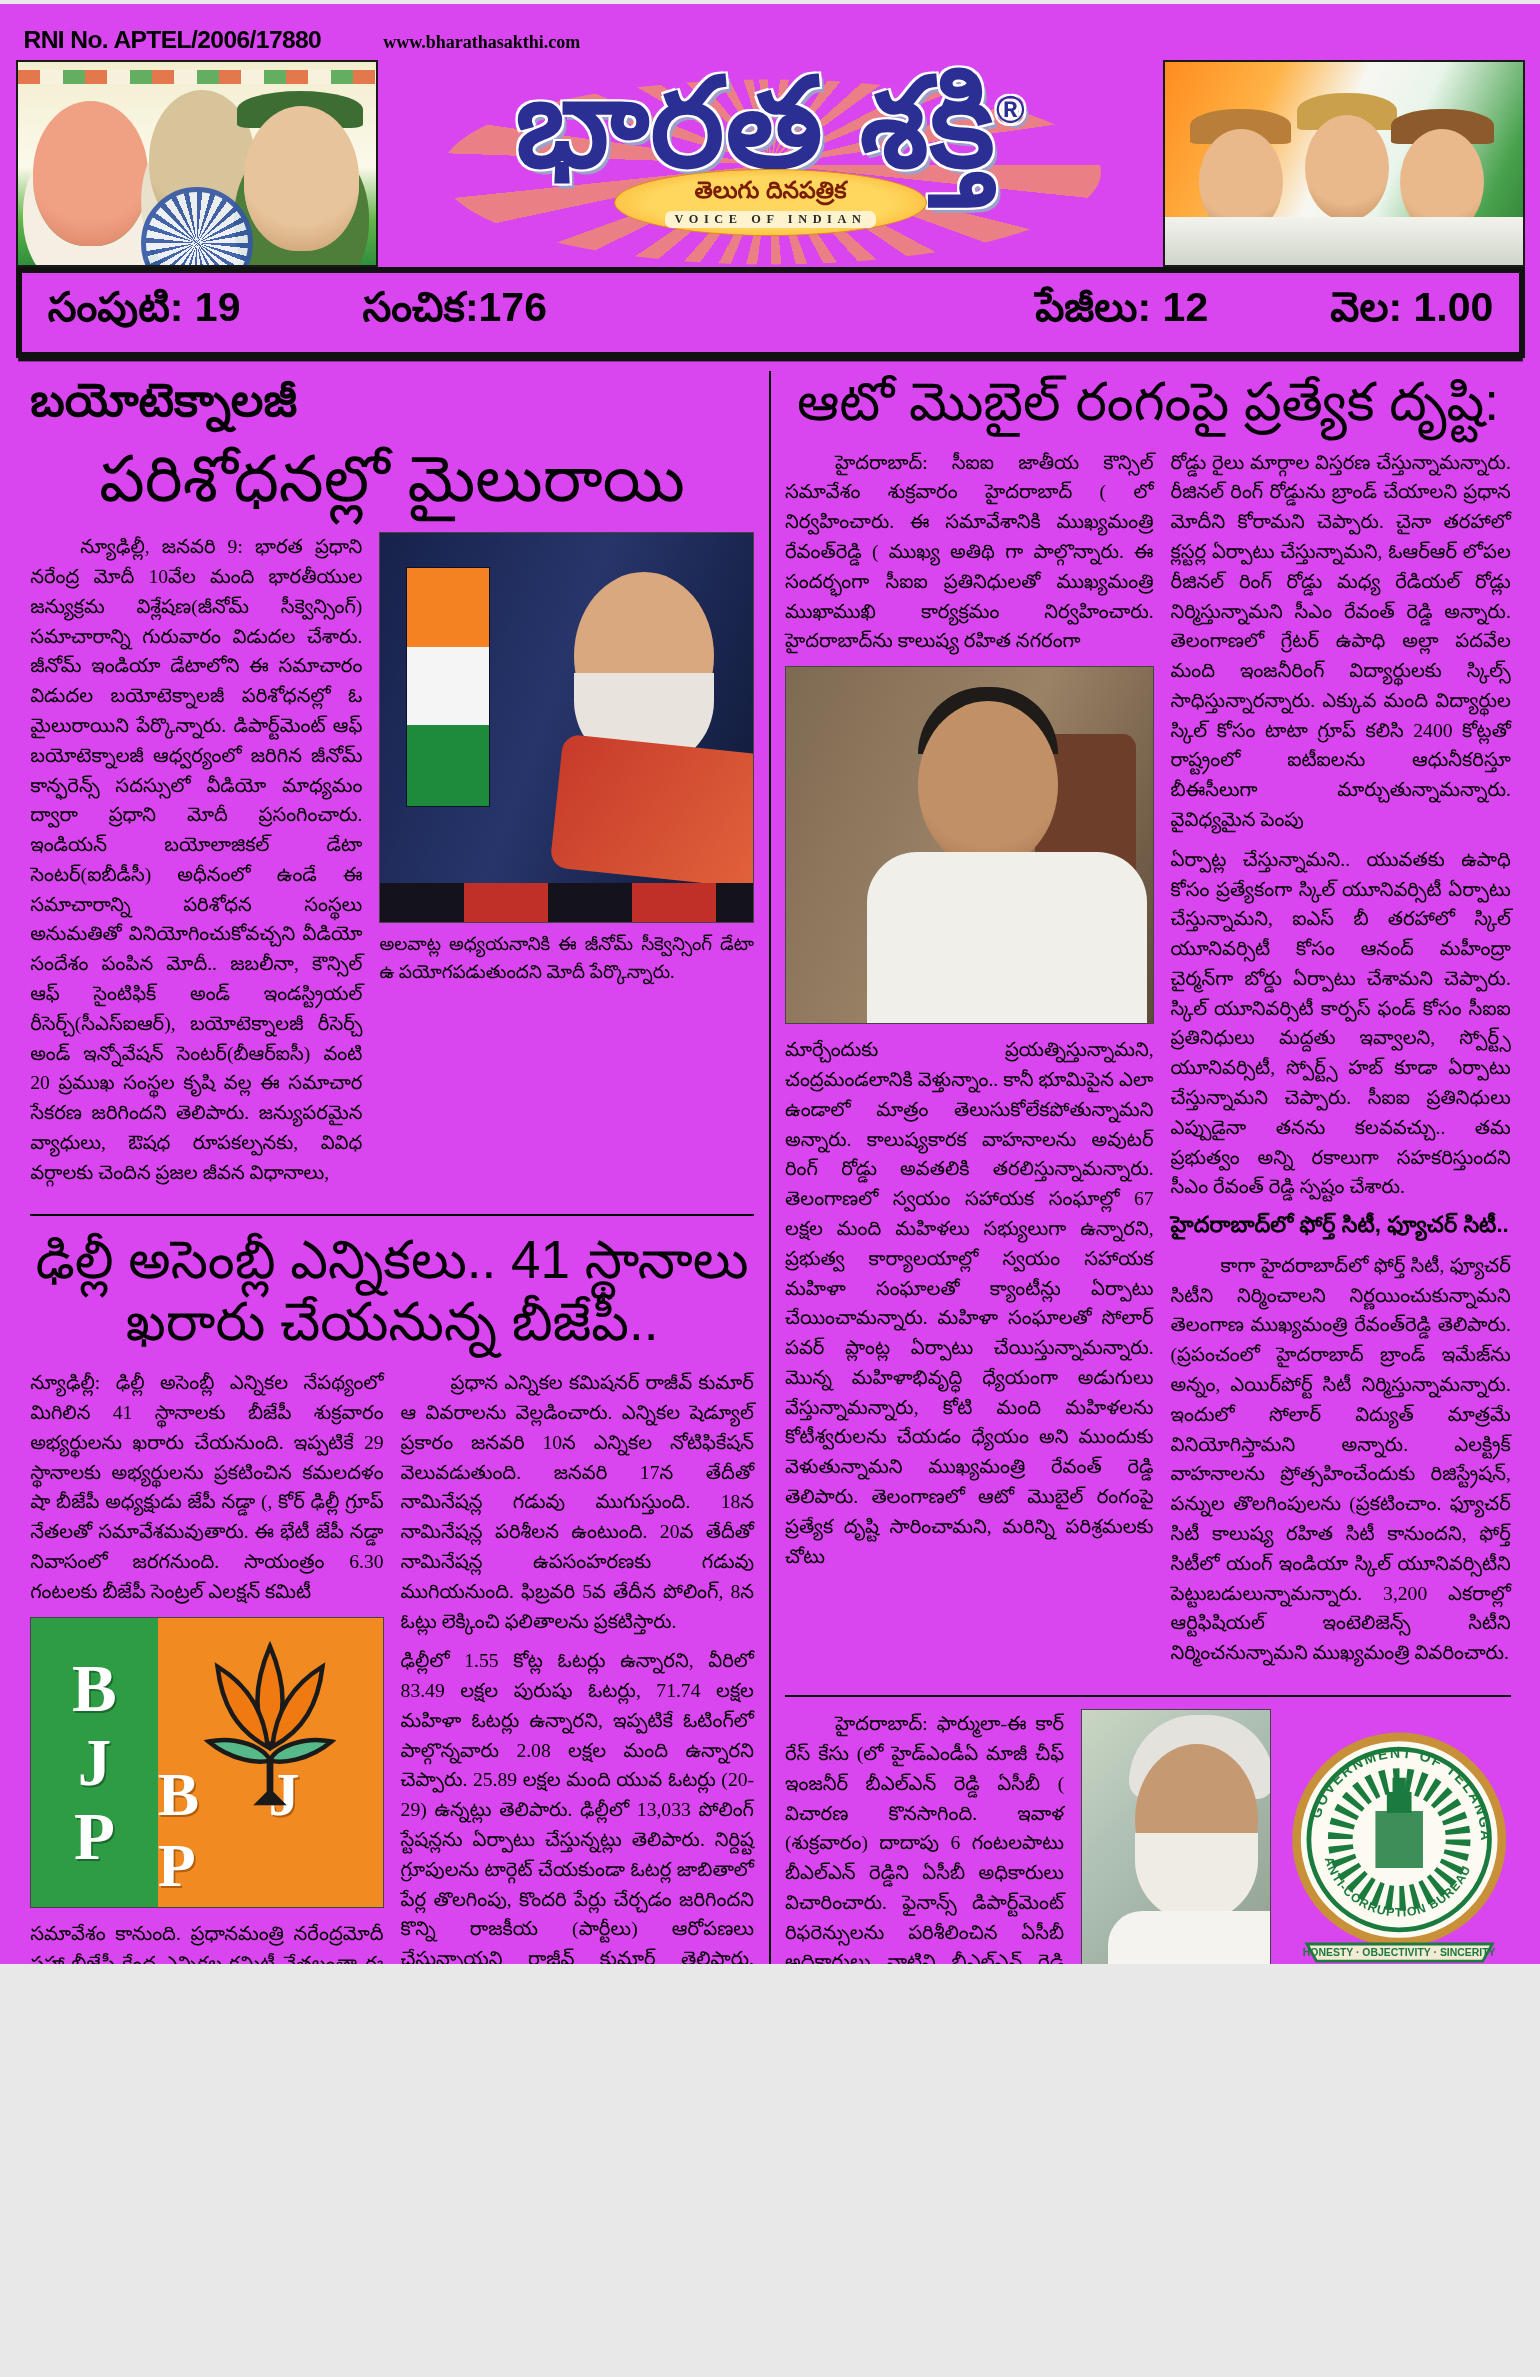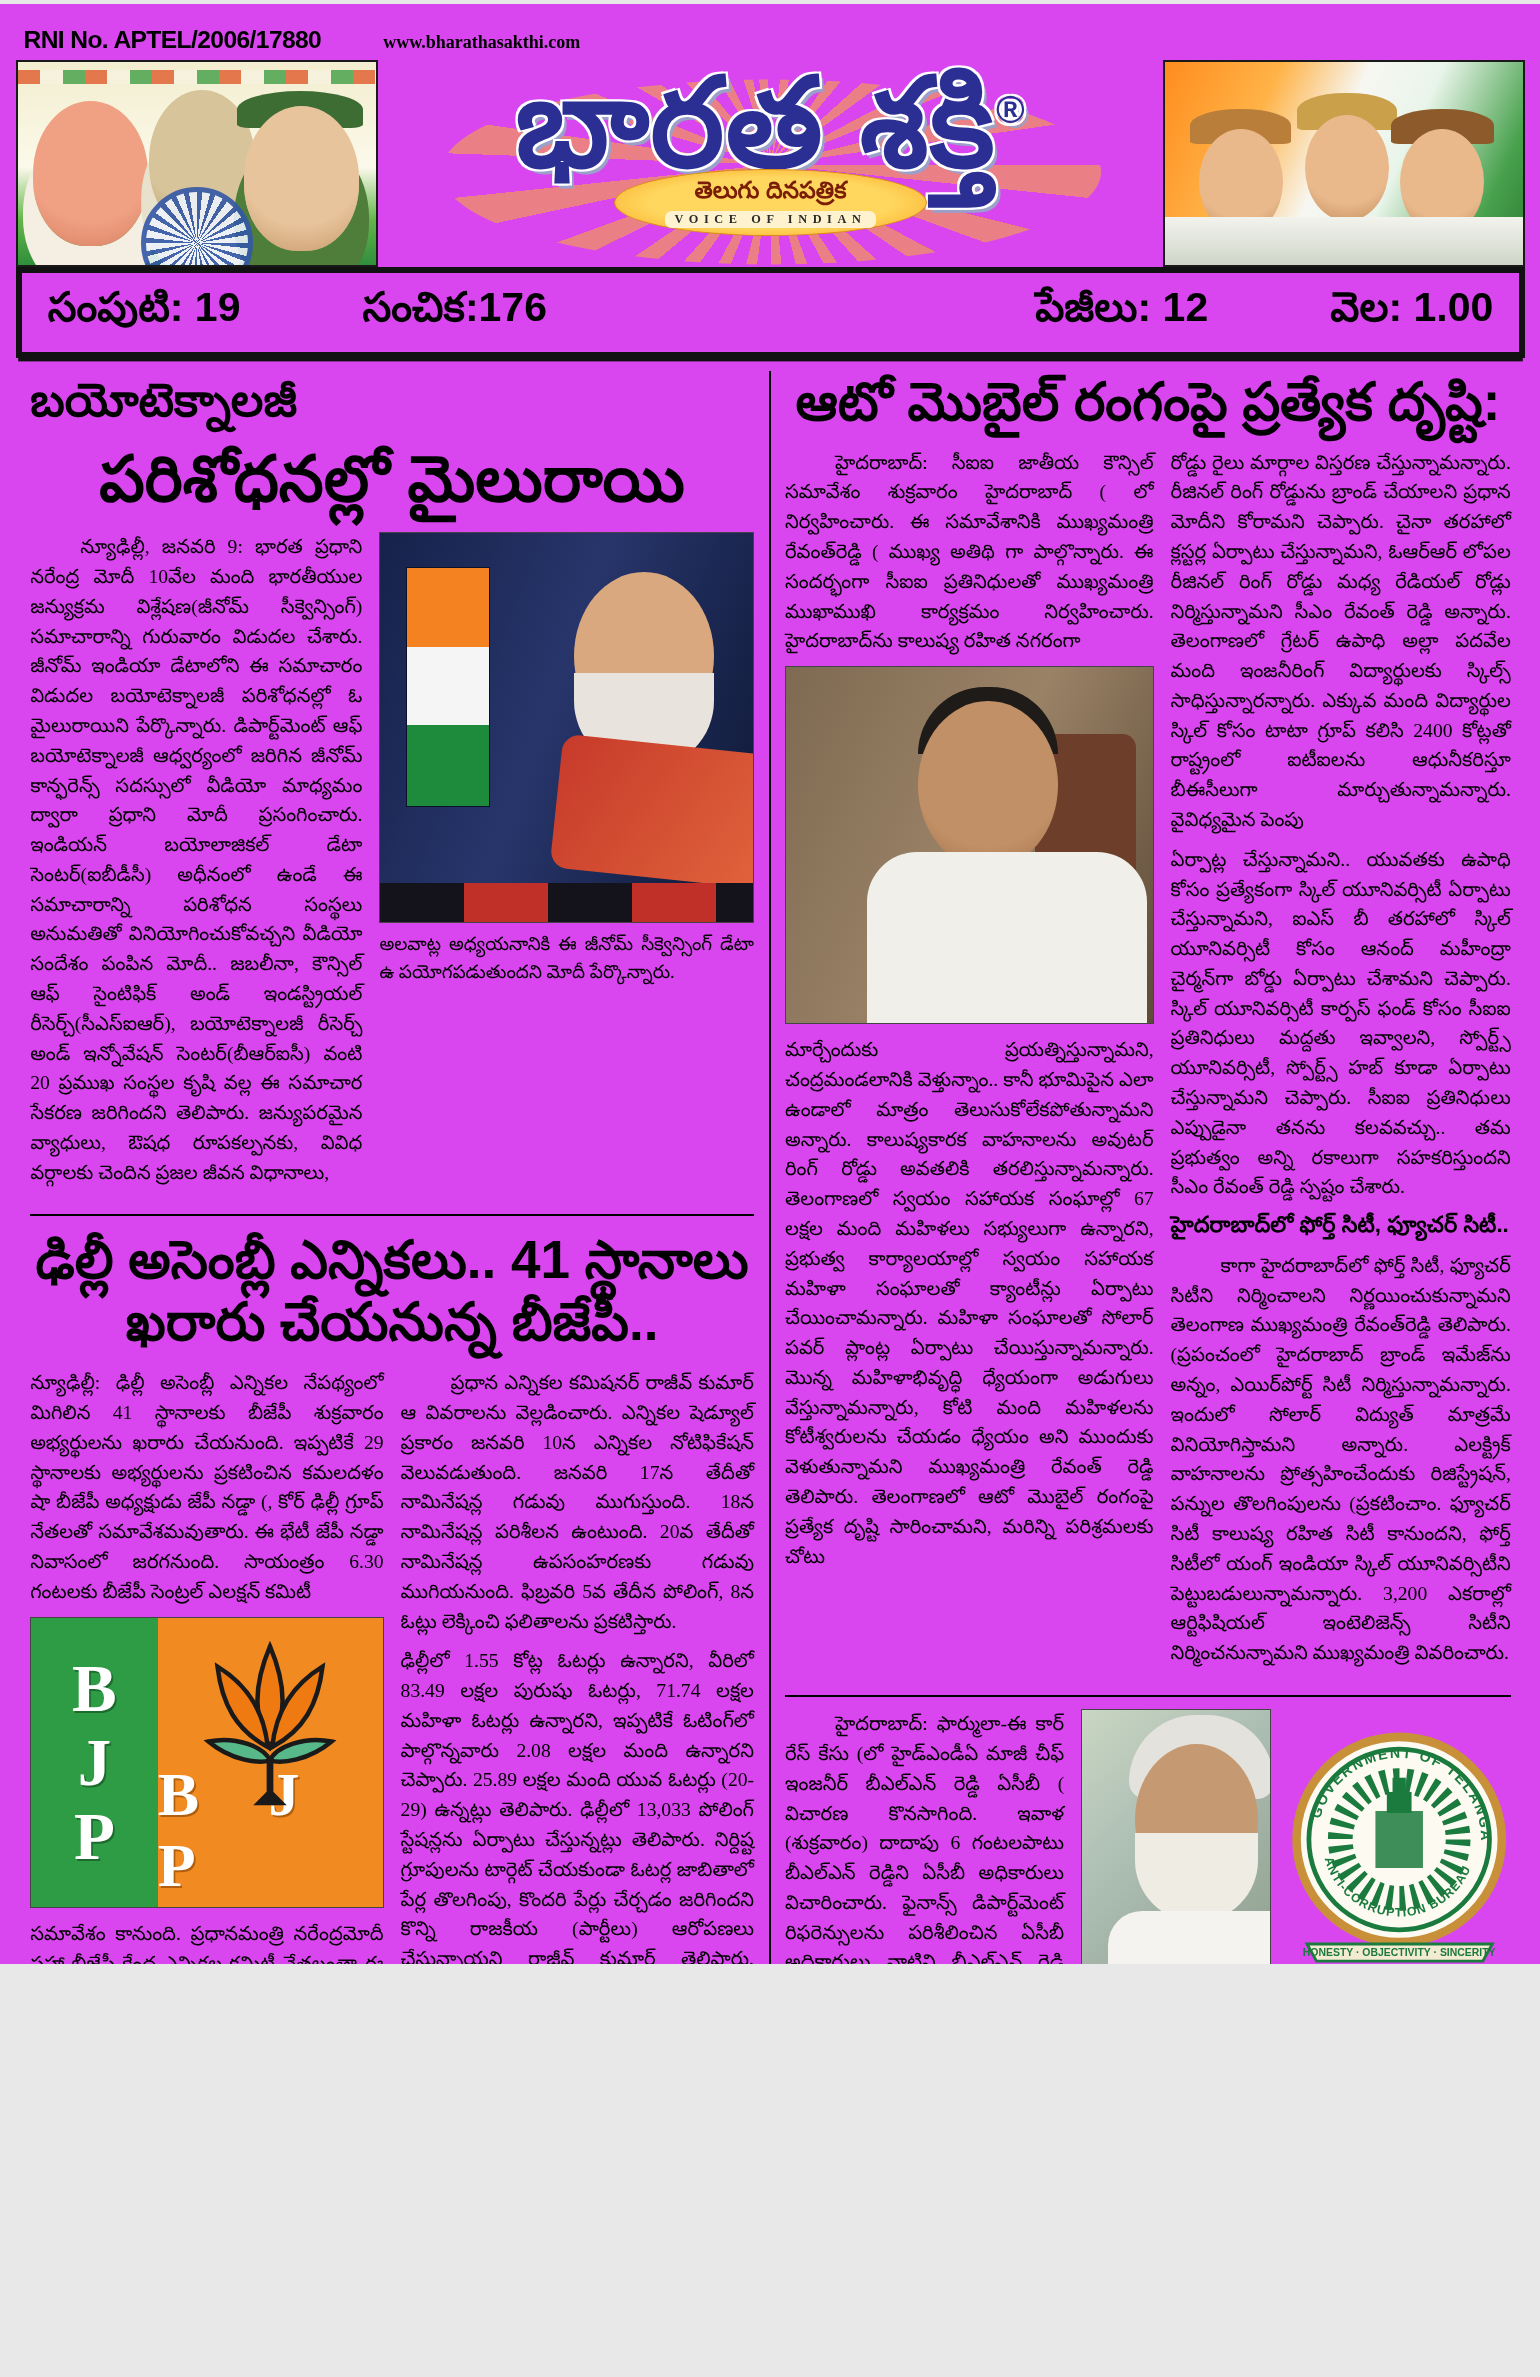--- a/index.html
+++ b/index.html
@@ -55,21 +55,21 @@
     font-family:"Liberation Sans", sans-serif; font-weight:bold; font-size:41px; }
   .infobar .sp { flex:1; }
 
   
   .content { display:flex; margin-top:12.3px; align-items:stretch; }
   .half { width:50%; padding:0 14.5px; }
   .half.left { border-right:2.8px solid #000; }
   .rule { border:none; border-top:2.2px solid #000; margin:17px 0 12.3px 0; }
 
   .kicker { text-align:left; font-family:"Liberation Sans", sans-serif; font-weight:bold; font-size:46px; margin:2.2px 0 4.5px 0; }
-  .headline { text-align:center; font-family:"Liberation Sans", sans-serif; font-weight:bold; line-height:1.18; margin:0 0 14.5px 0; }
+  .headline { text-align:center; font-family:"Liberation Sans", sans-serif; font-weight:normal; line-height:1.18; margin:0 0 14.5px 0; }
   .hl-xl { font-size:64px; }
   .hl-lg { font-size:53px; }
   .hl-md { font-size:42px; }
 
   .cols { display:flex; gap:17px; }
   .col { flex:1; min-width:0; }
   .bt { font-size:19.6px; line-height:1.52; text-align:justify; margin:0 0 10px 0; }
   .bt.first-indent { text-indent:50px; }
   .subhead { font-family:"Liberation Sans", sans-serif; font-weight:bold; font-size:22.4px; margin:3.4px 0 7.8px 0; }
 

